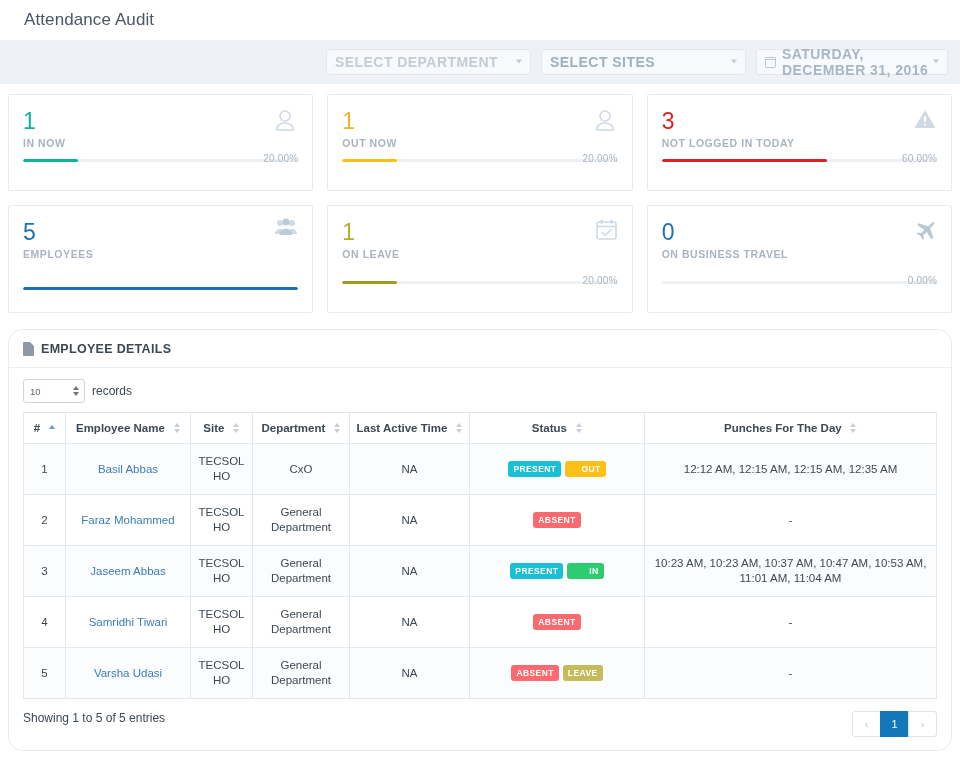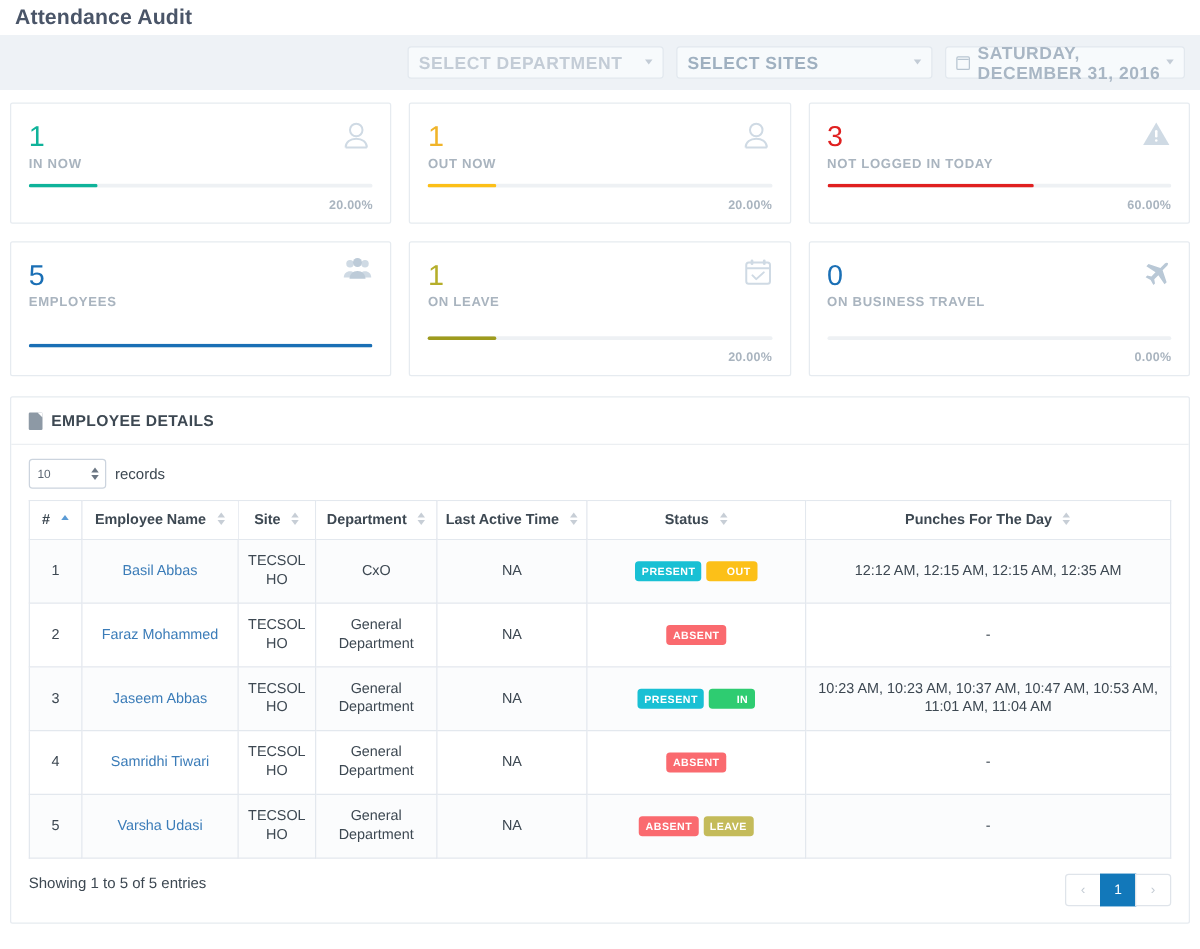--- a/index.html
+++ b/index.html
@@ -7,26 +7,26 @@
     margin: 0; padding: 0;
     width: 960px; height: 759px;
     background: #ffffff;
     font-family: "Liberation Sans", sans-serif;
     -webkit-font-smoothing: antialiased;
   }
   .page { width: 960px; height: 759px; position: relative; overflow: hidden; background:#fff; }
 
   
   .page-title {
-    height: 28px;
+    height: 40px;
     display: flex; align-items: center;
-    padding-left: 12px;
+    padding-left: 24px;
     font-size: 17px;
     color: #4a5568;
-    font-weight: 700;
+    font-weight: 400;
     letter-spacing: .1px;
     background:#fff;
   }
 
   
   .filter-bar {
     background: #eef2f6;
     height: 44px;
     display: flex; align-items: center; justify-content: flex-end;
     padding: 0 12px;
@@ -103,30 +103,30 @@
     position: absolute;
     left: 14px; right: 14px; bottom: 28px;
     height: 3px;
     background: #eef1f4;
     border-radius: 2px;
     overflow: hidden;
   }
   .progress.nobar { bottom: 22px; }
   .progress > i { display:block; height: 100%; border-radius: 2px; }
   .card-pct {
-    position: absolute; right: 14px; bottom: 8px;
-    font-size: 10px; font-weight: 700;
+    position: absolute; right: 14px; bottom: 26px;
+    font-size: 10px; font-weight: 400;
     color: #a9b4bf; letter-spacing: .2px;
   }
 
   
   .panel {
     margin: 16px 8px 0 8px;
     border: 1px solid #e6ebf0;
-    border-radius: 2px;
+    border-radius: 14px;
     background: #fff;
   }
   .panel-head {
     padding: 12px 14px 11px 14px;
     border-bottom: 1px solid #eceff2;
     display: flex; align-items: center; gap: 7px;
   }
   .panel-title {
     font-size: 12.5px;
     font-weight: 700;

